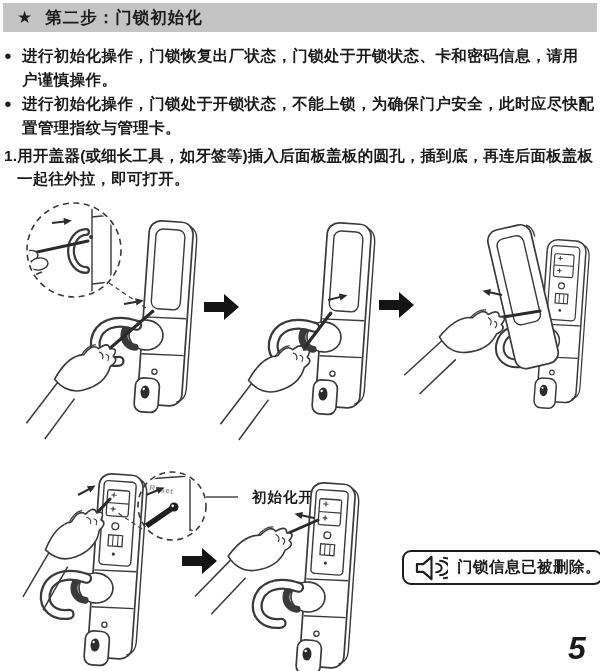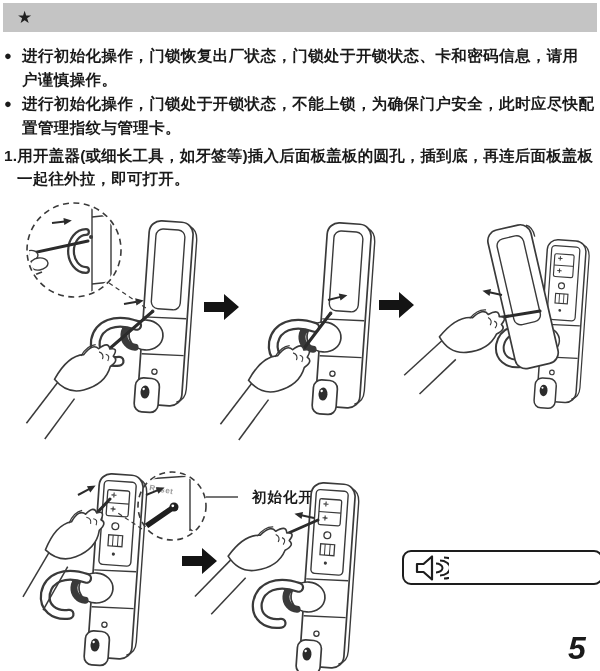--- a/index.html
+++ b/index.html
@@ -88,20 +88,21 @@
         <polygon points="12,-3.6 20,0 12,3.6" fill="#2b2b2b"></polygon>
       </g>
       <g id="barrow">
           <polygon points="0,8 20,8 20,0 35,13 20,26 20,18 0,18" fill="#141414"></polygon>
         </g>
     </defs>
   </svg>
 
   <div class="header-bar">
     <span class="star">★</span>
+    <span class="header-title">第二步：门锁初始化</span>
   </div>
 
   <div class="notes">
     <div class="note">
       <span class="marker">●</span>
       <span class="note-text">进行初始化操作，门锁恢复出厂状态，门锁处于开锁状态、卡和密码信息，请用
 户谨慎操作。</span>
     </div>
     <div class="note">
       <span class="marker">●</span>
@@ -204,17 +205,18 @@
     <use href="#sarrow" transform="translate(88,42) rotate(192)"></use>
   </svg>
 
   <div class="voice-bubble">
     <svg width="34" height="28" viewBox="0 0 34 28">
       <path d="M2,10 h6.5 l8.5,-7.5 v23 l-8.5,-7.5 h-6.5 z" fill="none" stroke="#1d1d1d" stroke-width="2.2" stroke-linejoin="round"></path>
       <path d="M21,9.5 a6.5,4.5 0 0 1 0,9" fill="none" stroke="#1d1d1d" stroke-width="2"></path>
       <path d="M25,6.5 a10,7.5 0 0 1 0,15" fill="none" stroke="#1d1d1d" stroke-width="2"></path>
       <path d="M29,3.5 a14,10.5 0 0 1 0,21" fill="none" stroke="#1d1d1d" stroke-width="2"></path>
     </svg>
+    <span class="bubble-text">门锁信息已被删除。</span>
   </div>
 
   <div class="page-number">5</div>
 
 </div>
 
 </body></html>

